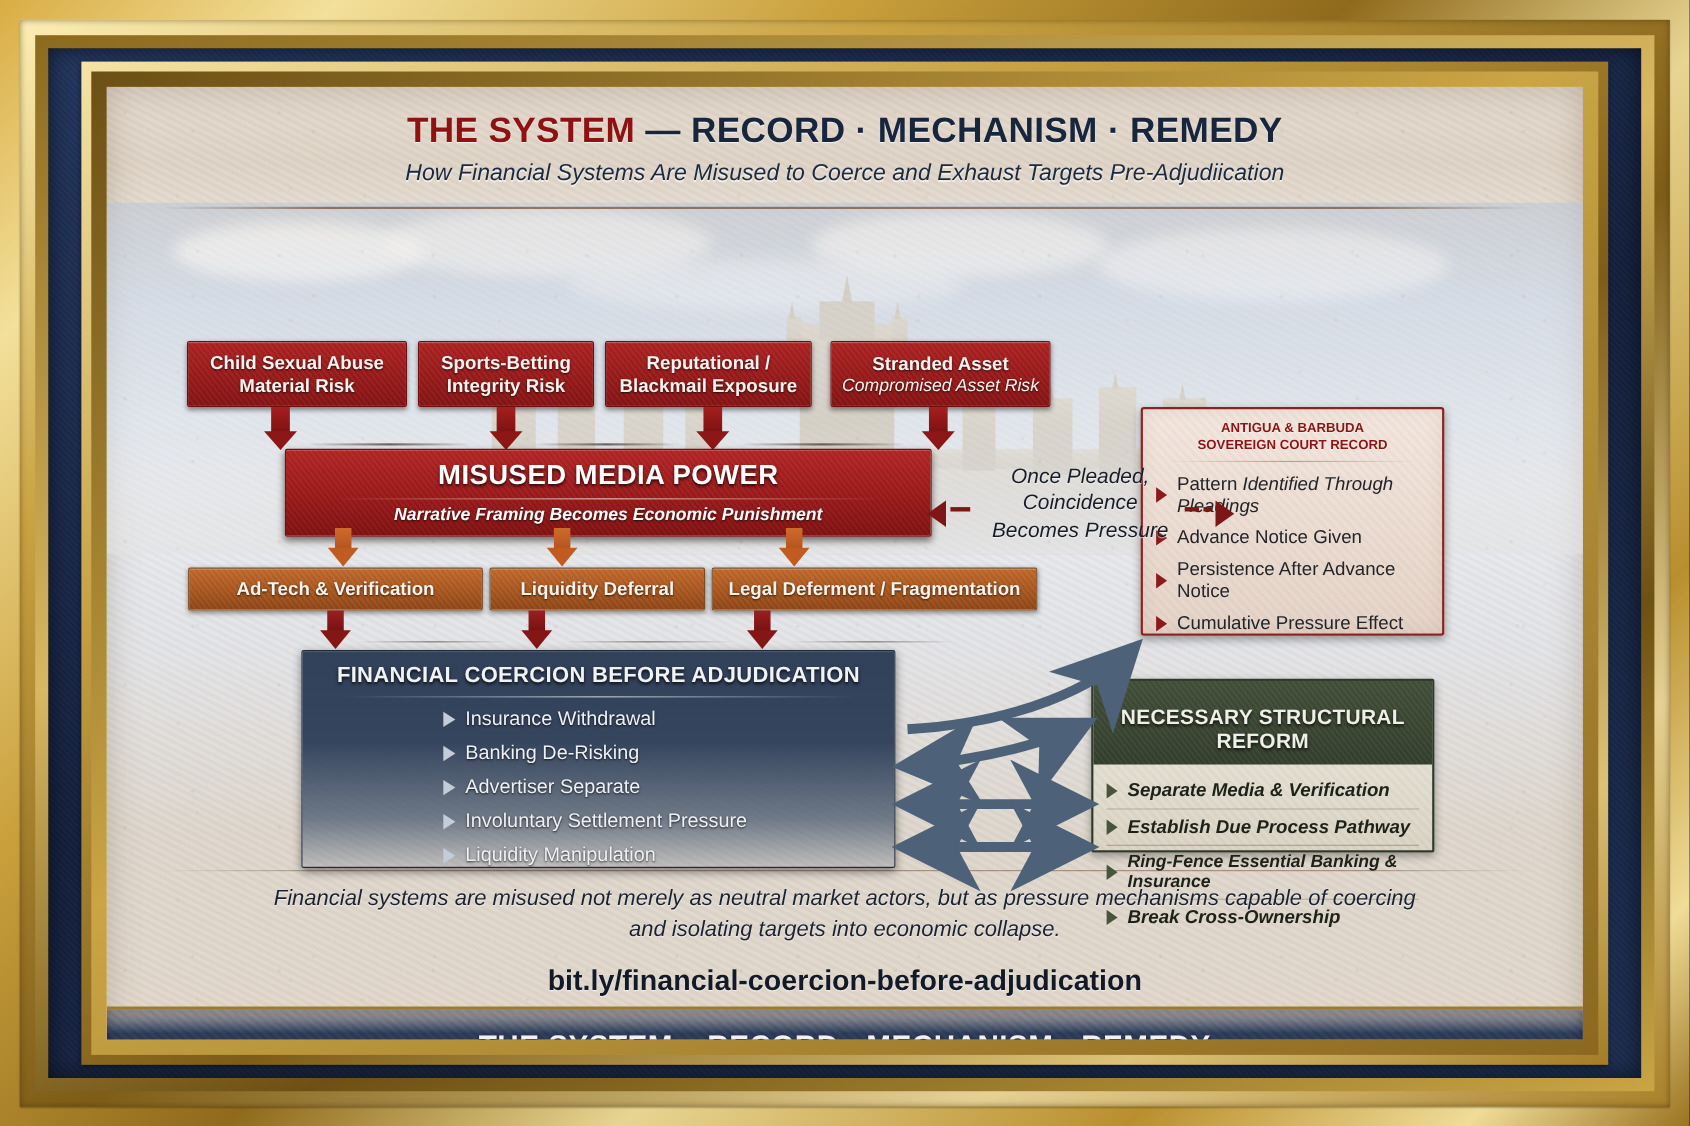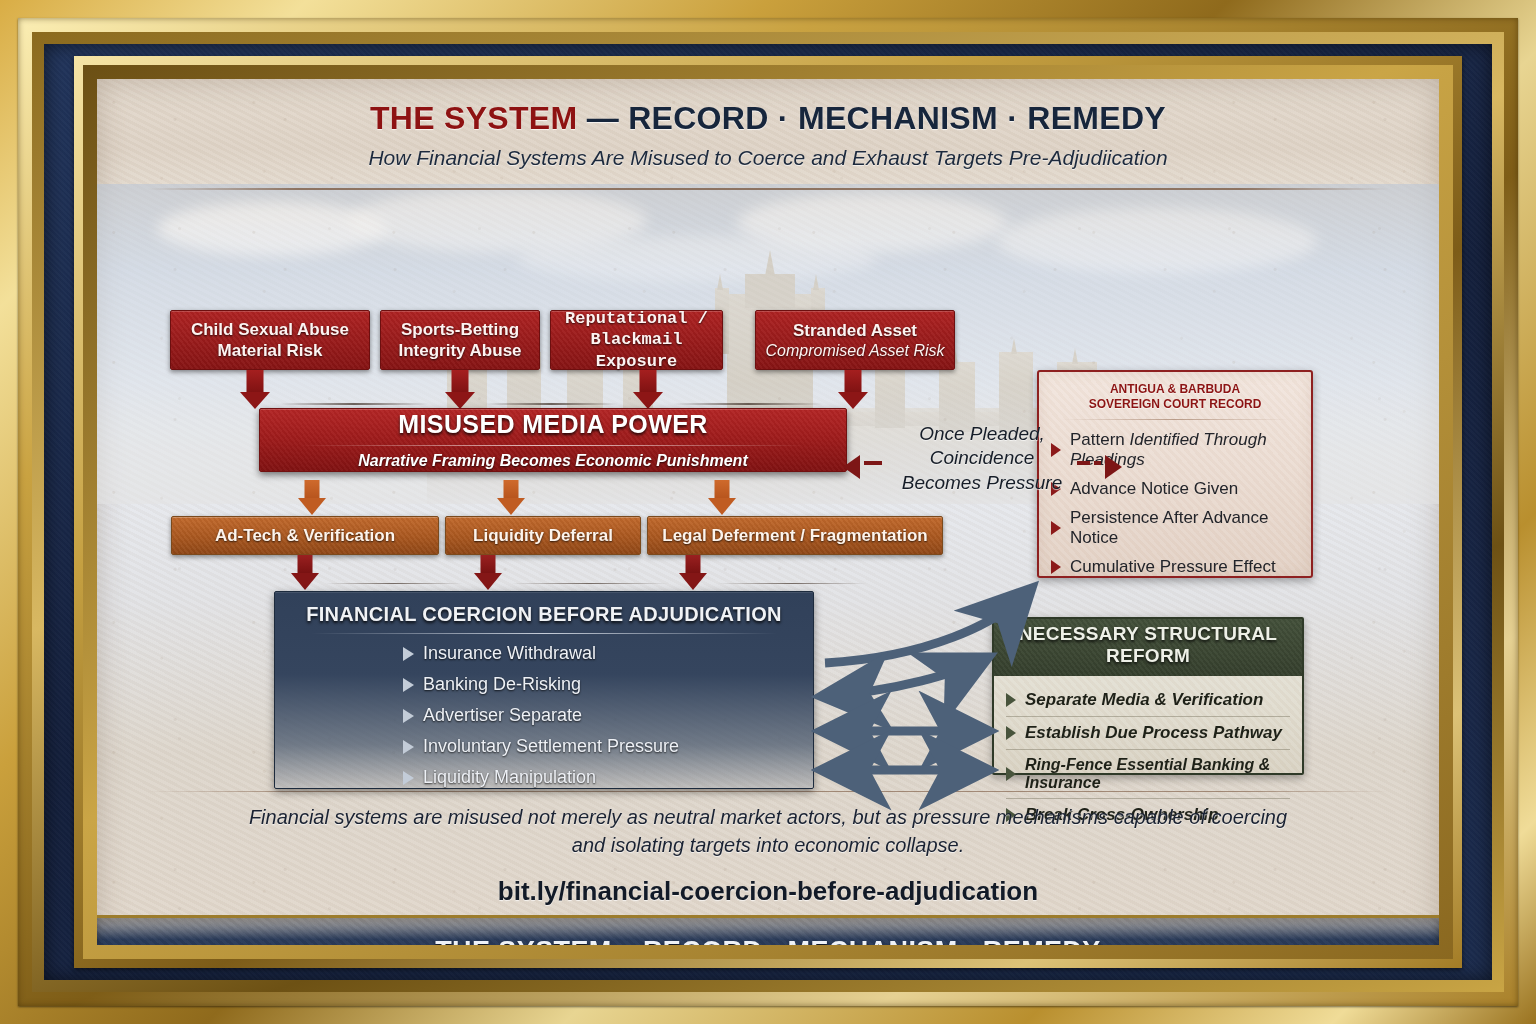--- a/index.html
+++ b/index.html
@@ -210,21 +210,21 @@
     background:
       repeating-linear-gradient(47deg,rgba(170,140,110,.05) 0 3px,rgba(255,255,255,.05) 3px 6px),
       linear-gradient(180deg,#e8e5db 0%,#e0dccf 60%,#d9d3c4 100%);
     box-shadow:0 3px 8px rgba(0,0,0,.33);
   }
   .reform .rf-head{
     background:
       repeating-linear-gradient(52deg,rgba(255,255,255,.03) 0 2px,rgba(0,0,0,.04) 2px 4px),
       linear-gradient(180deg,#43503a,#353f2d);
     color:#eef0e7;text-align:center;font-size:19px;font-weight:bold;letter-spacing:.3px;
-    padding:4px 4px 9px;
+    padding:23px 4px 9px;
     text-shadow:0 2px 3px rgba(0,0,0,.8);
   }
   .reform .rf-body{padding:8px 12px 9px;}
   .reform .rf-item{
     display:flex;align-items:center;gap:9px;padding:6px 0 6px;
     color:#1e2118;font-size:17px;font-style:italic;font-weight:600;
   }
   .reform .rf-item + .rf-item{border-top:1px solid rgba(120,115,95,.45);}
 
   
@@ -341,24 +341,24 @@
 
   <div class="box risk" style="left:73px;top:231px;width:200px;height:60px;">
     <div>
       <div>Child Sexual Abuse</div>
       <div>Material Risk</div>
     </div>
   </div>
   <div class="box risk" style="left:283px;top:231px;width:160px;height:60px;">
     <div>
       <div>Sports-Betting</div>
-      <div>Integrity Abuse</div>
-    </div>
-  </div>
-  <div class="box risk" style="left:453px;top:231px;width:173px;height:60px;font-family:Liberation Mono, monospace;">
+      <div>Integrity Risk</div>
+    </div>
+  </div>
+  <div class="box risk" style="left:453px;top:231px;width:188px;height:60px;">
     <div>
       <div>Reputational /</div>
       <div>Blackmail Exposure</div>
     </div>
   </div>
   <div class="box risk" style="left:658px;top:231px;width:200px;height:60px;">
     <div>
       <div>Stranded Asset</div>
       <div class="ital">Compromised Asset Risk</div>
     </div>
@@ -377,21 +377,21 @@
     <div class="ad-head" style="top:22px;border-left:15px solid transparent;border-right:15px solid transparent;border-top:17px solid #8d1616;"></div>
   </div>
   <div class="arrow-down" style="left:741px;top:291px;width:30px;height:39px;">
     <div class="ad-stem" style="top:0;width:17px;height:24px;background:linear-gradient(180deg,#a51f1f,#7d1111);"></div>
     <div class="ad-head" style="top:22px;border-left:15px solid transparent;border-right:15px solid transparent;border-top:17px solid #8d1616;"></div>
   </div>
   <div class="rule-h" style="left:182px;top:324px;width:150px;background:linear-gradient(90deg,rgba(90,70,55,0),rgba(70,55,45,.75),rgba(90,70,55,0));"></div>
   <div class="rule-h" style="left:388px;top:324px;width:133px;background:linear-gradient(90deg,rgba(90,70,55,0),rgba(70,55,45,.75),rgba(90,70,55,0));"></div>
   <div class="rule-h" style="left:576px;top:324px;width:150px;background:linear-gradient(90deg,rgba(90,70,55,0),rgba(70,55,45,.75),rgba(90,70,55,0));"></div>
 
-  <div class="box media-bar" style="left:162px;top:329px;width:588px;height:64px;">
+  <div class="box media-bar" style="left:162px;top:329px;width:588px;height:80px;">
     <div class="mb-title">MISUSED MEDIA POWER</div>
     <div class="mb-rule"></div>
     <div class="mb-sub">Narrative Framing Becomes Economic Punishment</div>
   </div>
 
   <div class="arrow-down" style="left:200px;top:401px;width:30px;height:36px;">
     <div class="ad-stem" style="top:0;width:15px;height:20px;background:linear-gradient(180deg,#cf6a2c,#b5531c);"></div>
     <div class="ad-head" style="top:18px;border-left:14px solid transparent;border-right:14px solid transparent;border-top:17px solid #c05c22;"></div>
   </div>
   <div class="arrow-down" style="left:399px;top:401px;width:30px;height:36px;">

